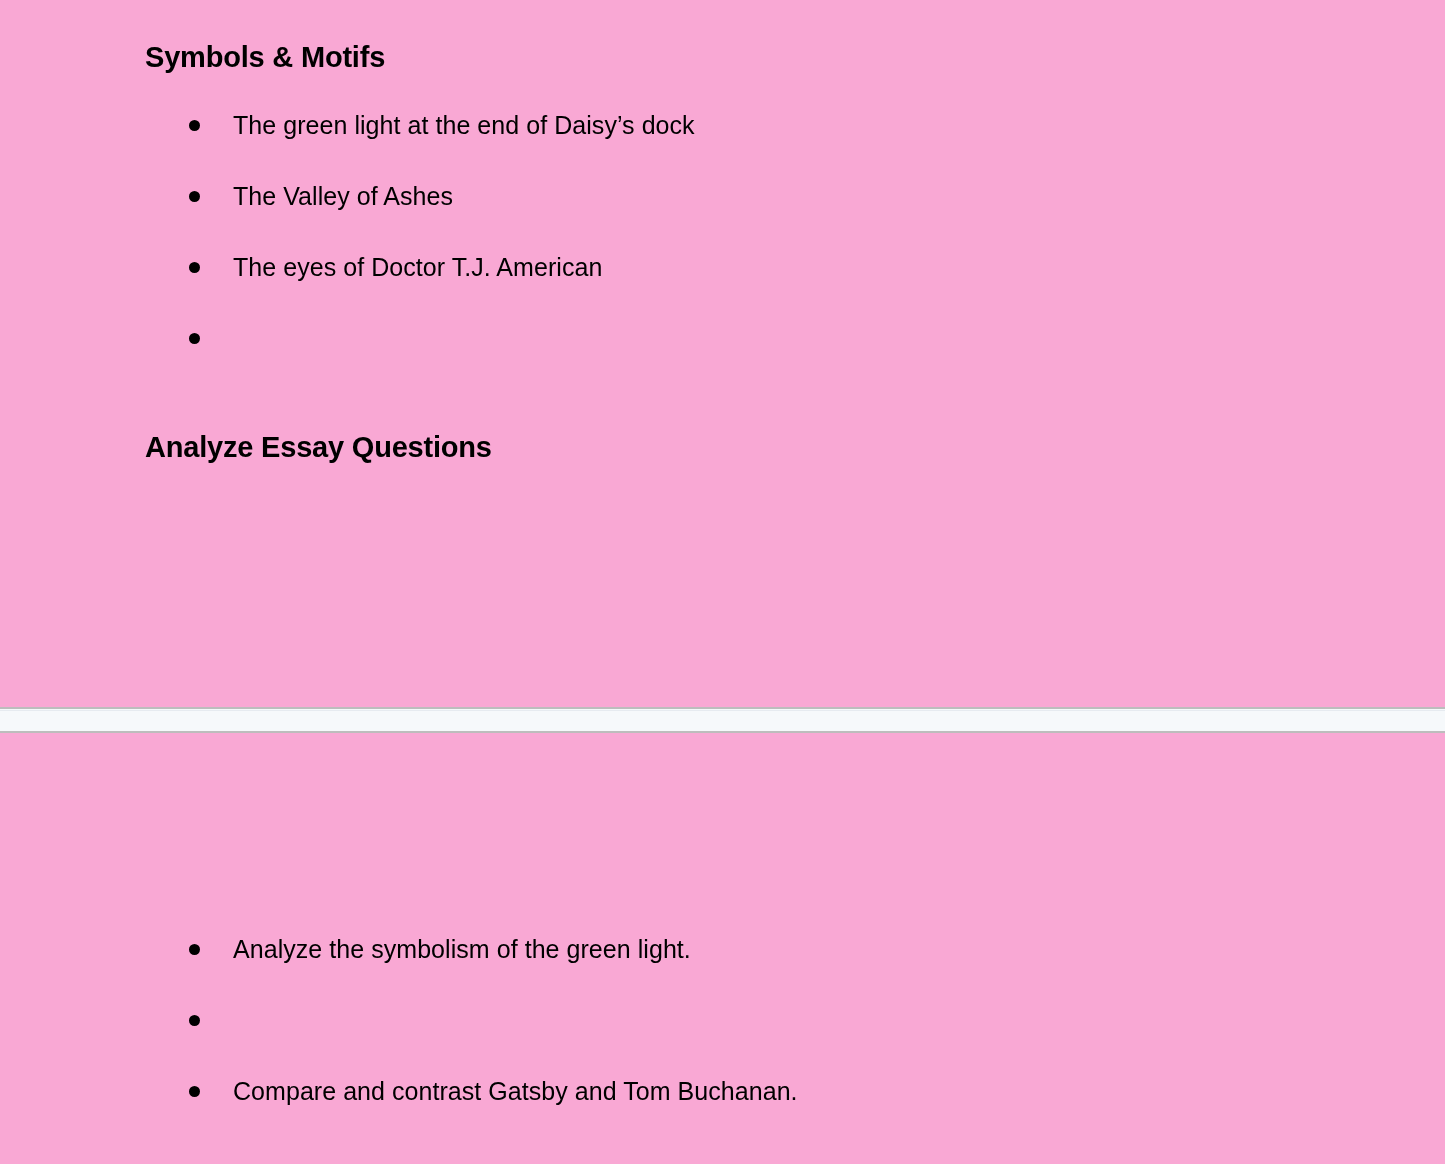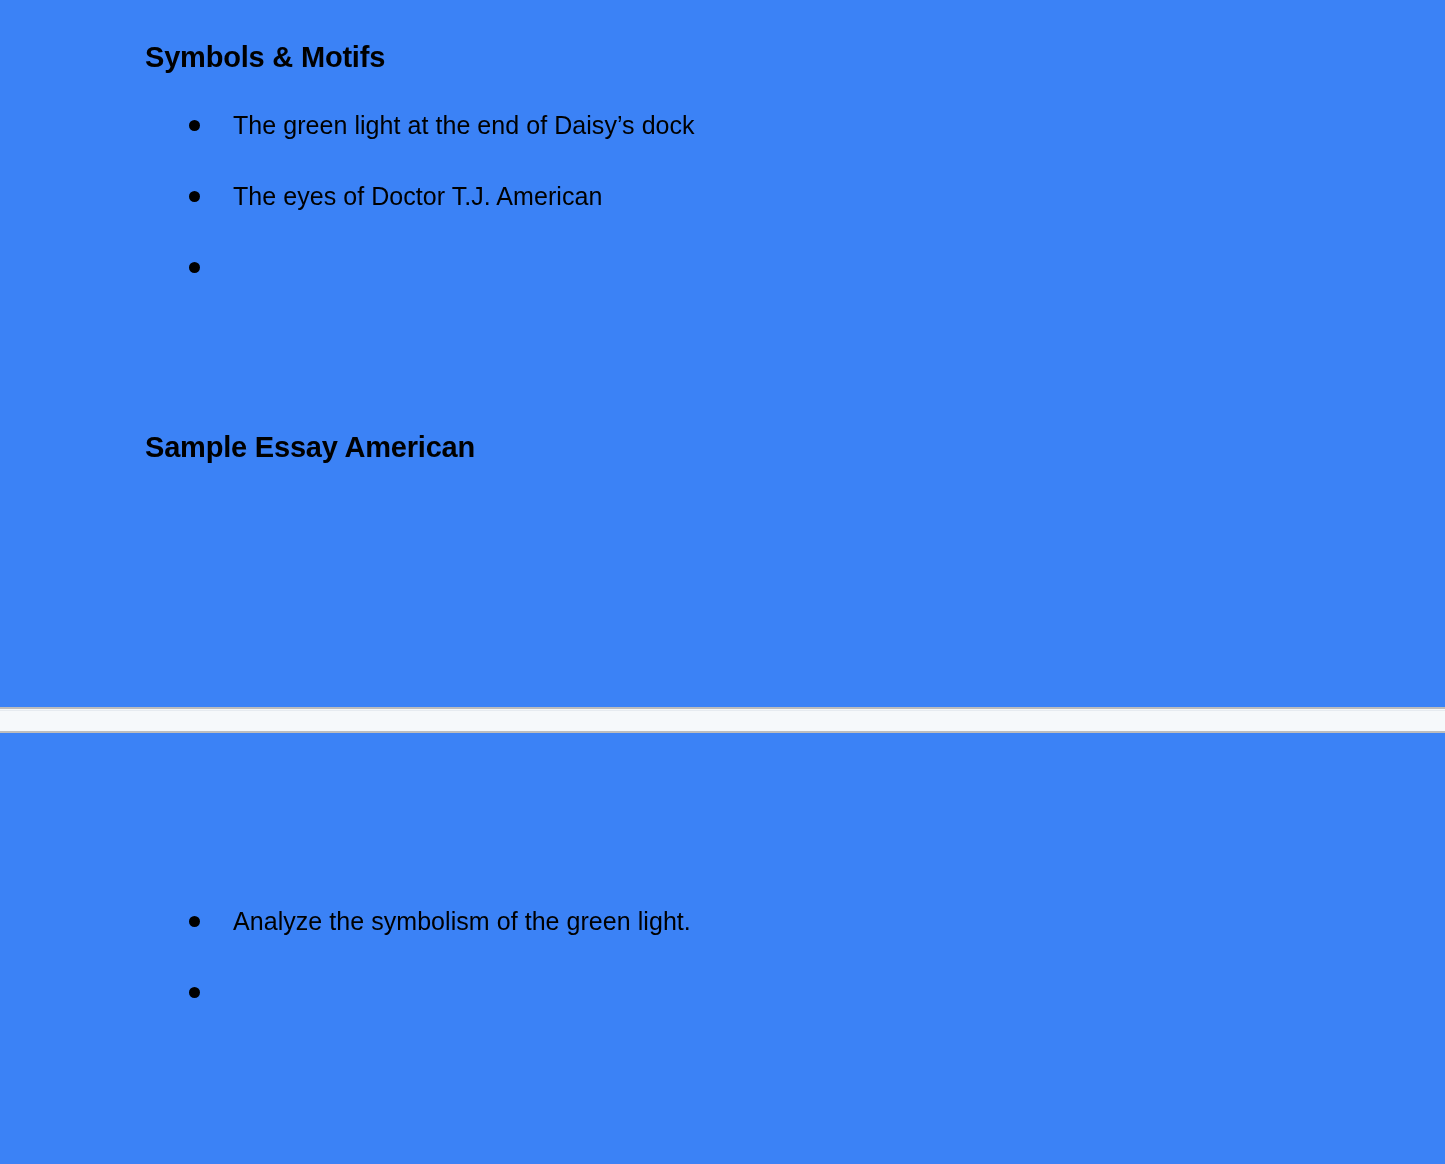--- a/index.html
+++ b/index.html
@@ -16,21 +16,21 @@
     color: #000000;
     -webkit-font-smoothing: antialiased;
   }
 
   .doc-page {
     position: absolute;
     left: 0;
     top: 0;
     width: 1445px;
     height: 1164px;
-    background: #3b82f6;
+    background: #f9a8d4;
   }
 
   
   .section-heading {
     position: absolute;
     left: 145px;
     font-size: 29px;
     font-weight: bold;
     letter-spacing: -0.2px;
     line-height: 34px;
@@ -43,21 +43,21 @@
   
   .bullet-list {
     position: absolute;
     left: 0;
     width: 1445px;
     margin: 0;
     padding: 0;
     list-style: none;
   }
   #list-symbols { top: 108px; }
-  #list-essays  { top: 904px; text-decoration: underline; }
+  #list-essays  { top: 932px; text-decoration: underline; }
 
   .bullet-item {
     position: relative;
     height: 71px;
     margin: 0;
     padding: 0;
   }
 
   .bullet-marker {
     position: absolute;
@@ -110,36 +110,44 @@
 
   <div class="section-heading" id="heading-symbols">Symbols &amp; Motifs</div>
 
   <ul class="bullet-list" id="list-symbols">
     <li class="bullet-item">
       <span class="bullet-marker"></span>
       <span class="bullet-text">The green light at the end of Daisy’s dock</span>
     </li>
     <li class="bullet-item">
       <span class="bullet-marker"></span>
+      <span class="bullet-text">The Valley of Ashes</span>
+    </li>
+    <li class="bullet-item">
+      <span class="bullet-marker"></span>
       <span class="bullet-text">The eyes of Doctor T.J. American</span>
     </li>
     <li class="bullet-item">
       <span class="bullet-marker"></span>
     </li>
   </ul>
 
-  <div class="section-heading" id="heading-essays">Sample Essay American</div>
+  <div class="section-heading" id="heading-essays">Analyze Essay Questions</div>
 
   <div class="page-break">
     <div class="page-break-inner"></div>
   </div>
 
   <ul class="bullet-list" id="list-essays">
     <li class="bullet-item">
       <span class="bullet-marker"></span>
       <span class="bullet-text">Analyze the symbolism of the green light.</span>
     </li>
     <li class="bullet-item">
       <span class="bullet-marker"></span>
     </li>
+    <li class="bullet-item">
+      <span class="bullet-marker"></span>
+      <span class="bullet-text">Compare and contrast Gatsby and Tom Buchanan.</span>
+    </li>
   </ul>
 
 </div>
 
 </body></html>

